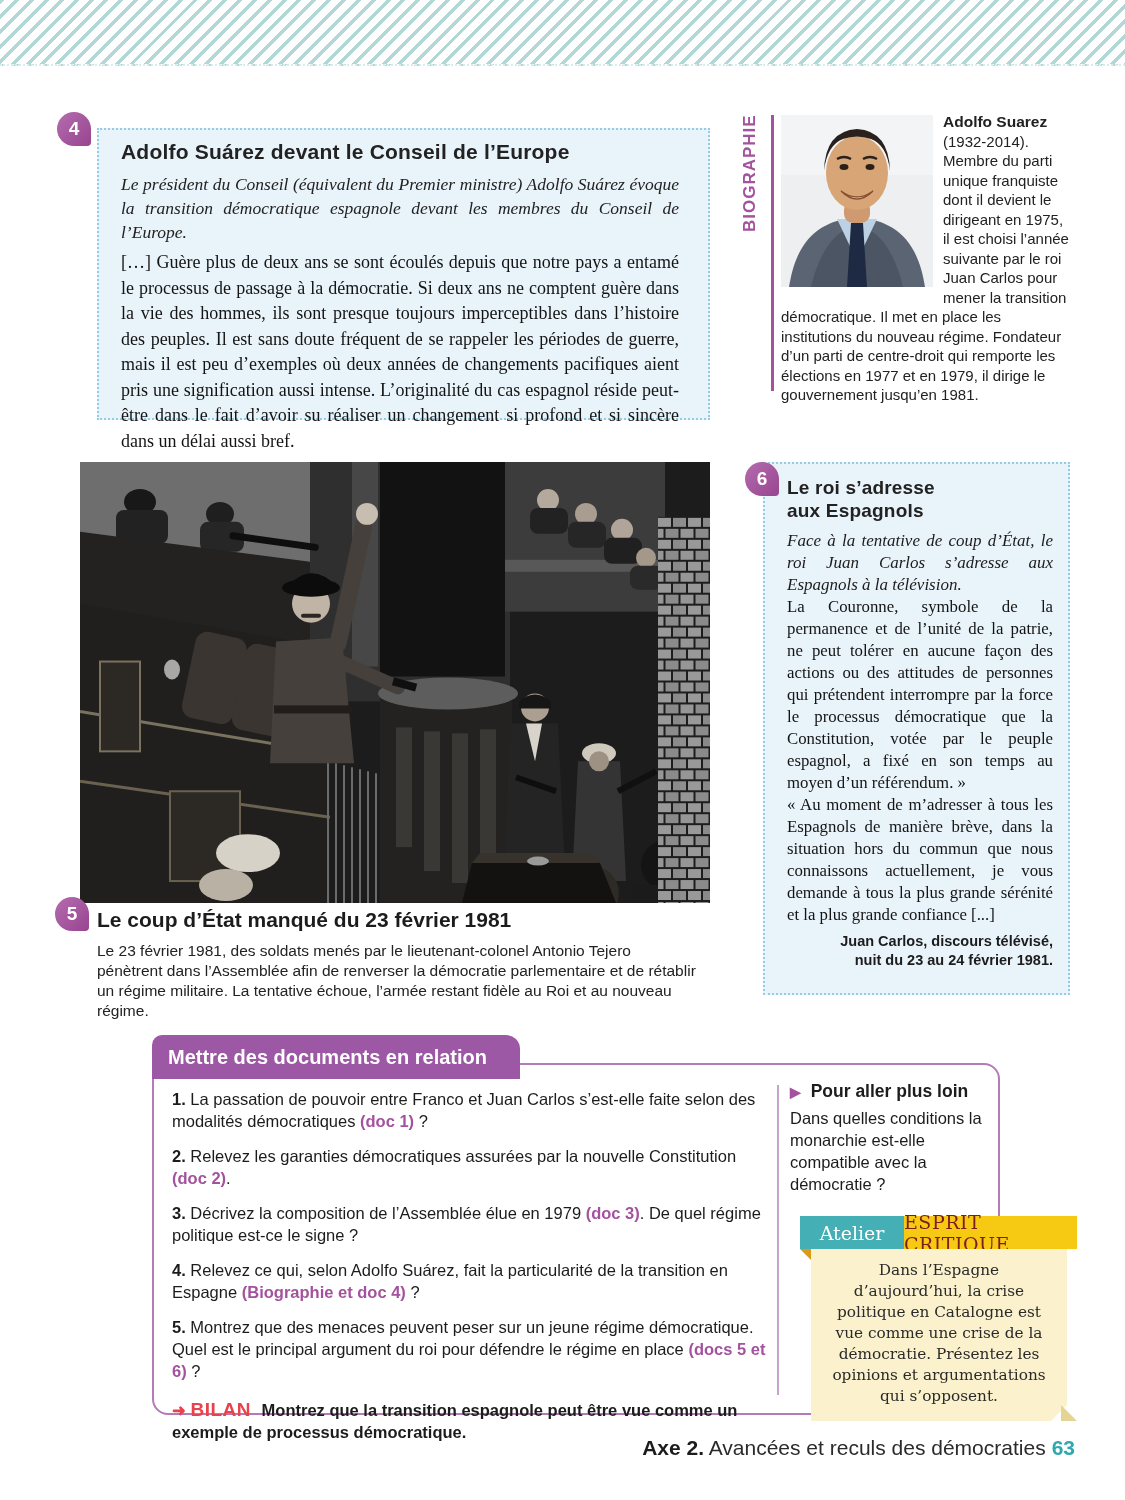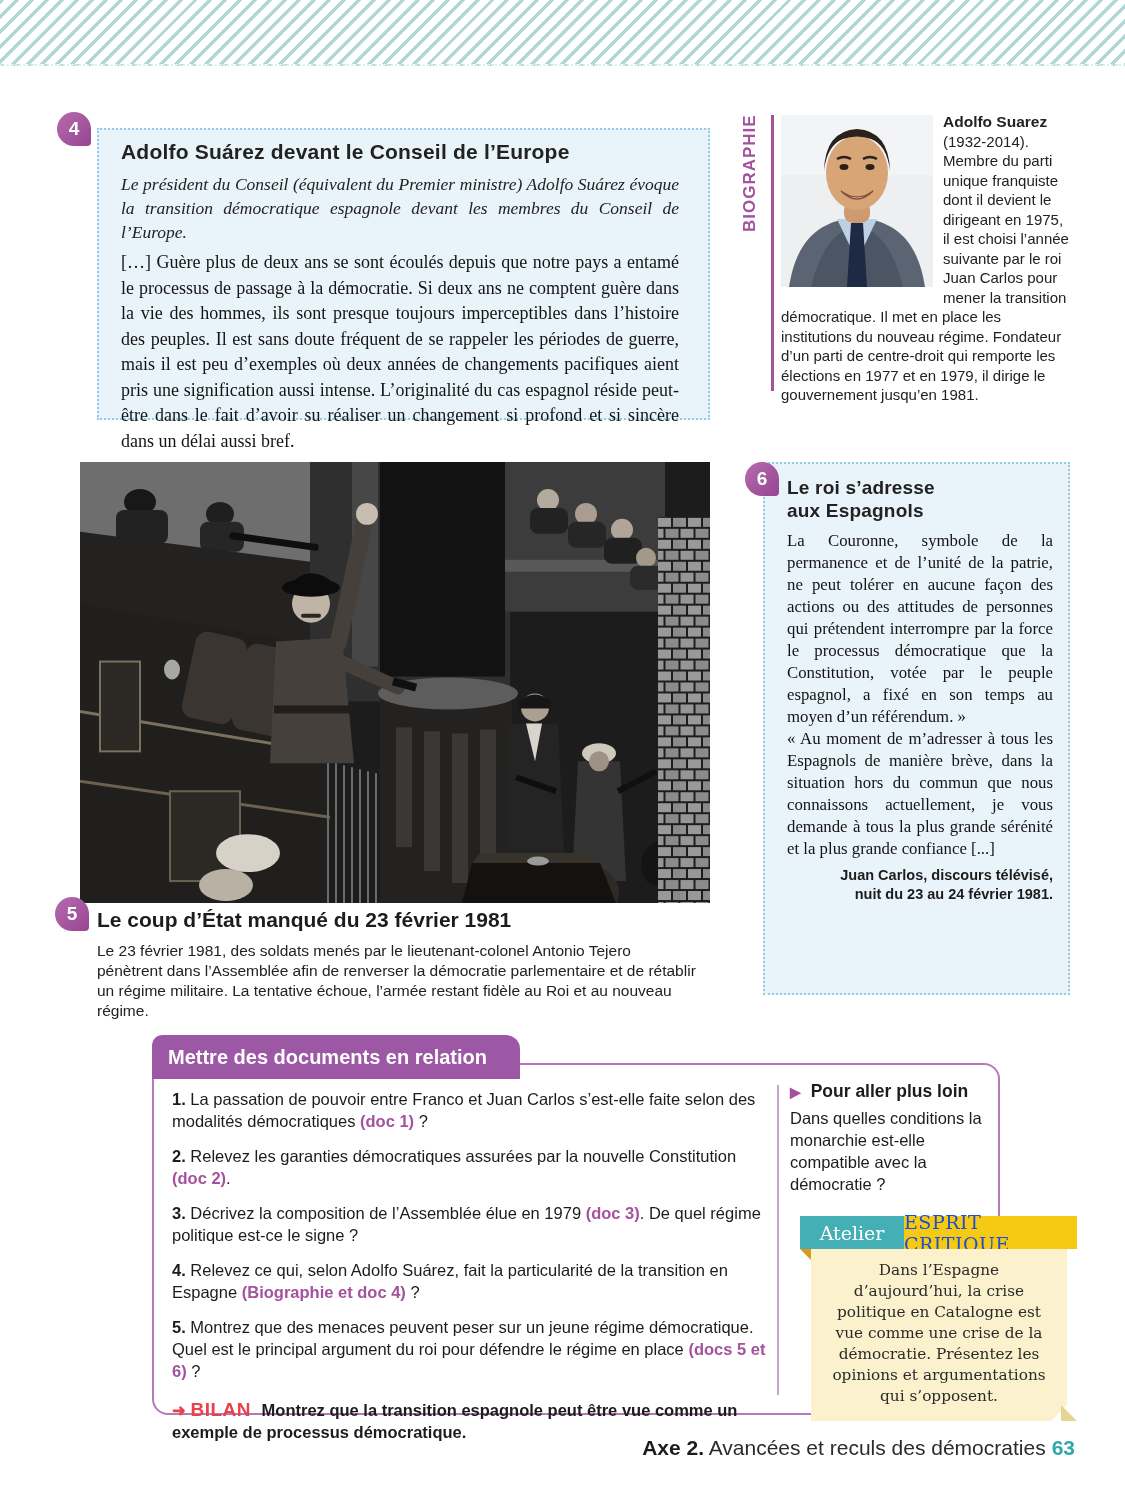--- a/index.html
+++ b/index.html
@@ -67,21 +67,21 @@
   .bilan-label { font-size:19px; letter-spacing:.5px; margin-right:6px; }
 
   .plusloin { position:absolute; left:790px; top:1080px; width:200px; font-size:16.5px; line-height:22px; }
   .plusloin-title { font-weight:bold; font-size:17.5px; margin-bottom:4px; }
   .plusloin-arrow { color:#a4529e; font-size:14px; margin-right:5px; }
 
   
   .atelier { position:absolute; left:800px; top:1216px; width:277px; z-index:6; }
   .atelier-tabs { display:flex; height:33px; font-family:"DejaVu Serif", serif; font-size:19px; }
   .atelier-tab1 { background:#44afb4; color:#fff; display:flex; align-items:center; justify-content:center; width:104px; }
-  .atelier-tab2 { background:#f6c913; color:#1d4ed8; display:flex; align-items:center; justify-content:center; width:173px; letter-spacing:.5px; }
+  .atelier-tab2 { background:#f6c913; color:#7f1d1d; display:flex; align-items:center; justify-content:center; width:173px; letter-spacing:.5px; }
   .atelier-fold { position:absolute; left:0; top:33px; width:0; height:0;
     border-top:11px solid #d99a1c; border-left:11px solid transparent; }
   .atelier-body { position:relative; margin-left:11px; width:256px; background:#fbf2cd;
     padding:11px 12px 14px; font-family:"DejaVu Serif", serif; font-size:15.3px; line-height:21px;
     text-align:center; color:#2a2a2a;
     clip-path:polygon(0 0,100% 0,100% calc(100% - 16px),calc(100% - 16px) 100%,0 100%); }
   .atelier-corner { position:absolute; right:0; bottom:0; width:0; height:0;
     border-bottom:16px solid #e6d494; border-right:16px solid transparent; }
 
   
@@ -242,20 +242,21 @@
   <div class="doc5-caption">Le 23 février 1981, des soldats menés par le lieutenant-colonel Antonio Tejero pénètrent dans l’Assemblée afin de renverser la démocratie parlementaire et de rétablir un régime militaire. La tentative échoue, l’armée restant fidèle au Roi et au nouveau régime.</div>
 
   <div class="badge" style="left:745px; top:462px;">
     <span>6</span>
   </div>
   <div class="doc-box doc6">
     <div class="doc-title">
       <span>Le roi s’adresse</span><br>
       <span>aux Espagnols</span>
     </div>
+    <div class="intro serif">Face à la tentative de coup d’État, le roi Juan Carlos s’adresse aux Espagnols à la télévision.</div>
     <div class="quote serif">La Couronne, symbole de la permanence et de l’unité de la patrie, ne peut tolérer en aucune façon des actions ou des attitudes de personnes qui prétendent interrompre par la force le processus démocratique que la Constitution, votée par le peuple espagnol, a fixé en son temps au moyen d’un référendum. »</div>
     <div class="quote serif">« Au moment de m’adresser à tous les Espagnols de manière brève, dans la situation hors du commun que nous connaissons actuellement, je vous demande à tous la plus grande sérénité et la plus grande confiance [...]</div>
     <div class="source">
       <span>Juan Carlos, discours télévisé,</span><br>
       <span>nuit du 23 au 24 février 1981.</span>
     </div>
   </div>
 
   <div class="q-tab">Mettre des documents en relation</div>
   <div class="q-box"></div>

